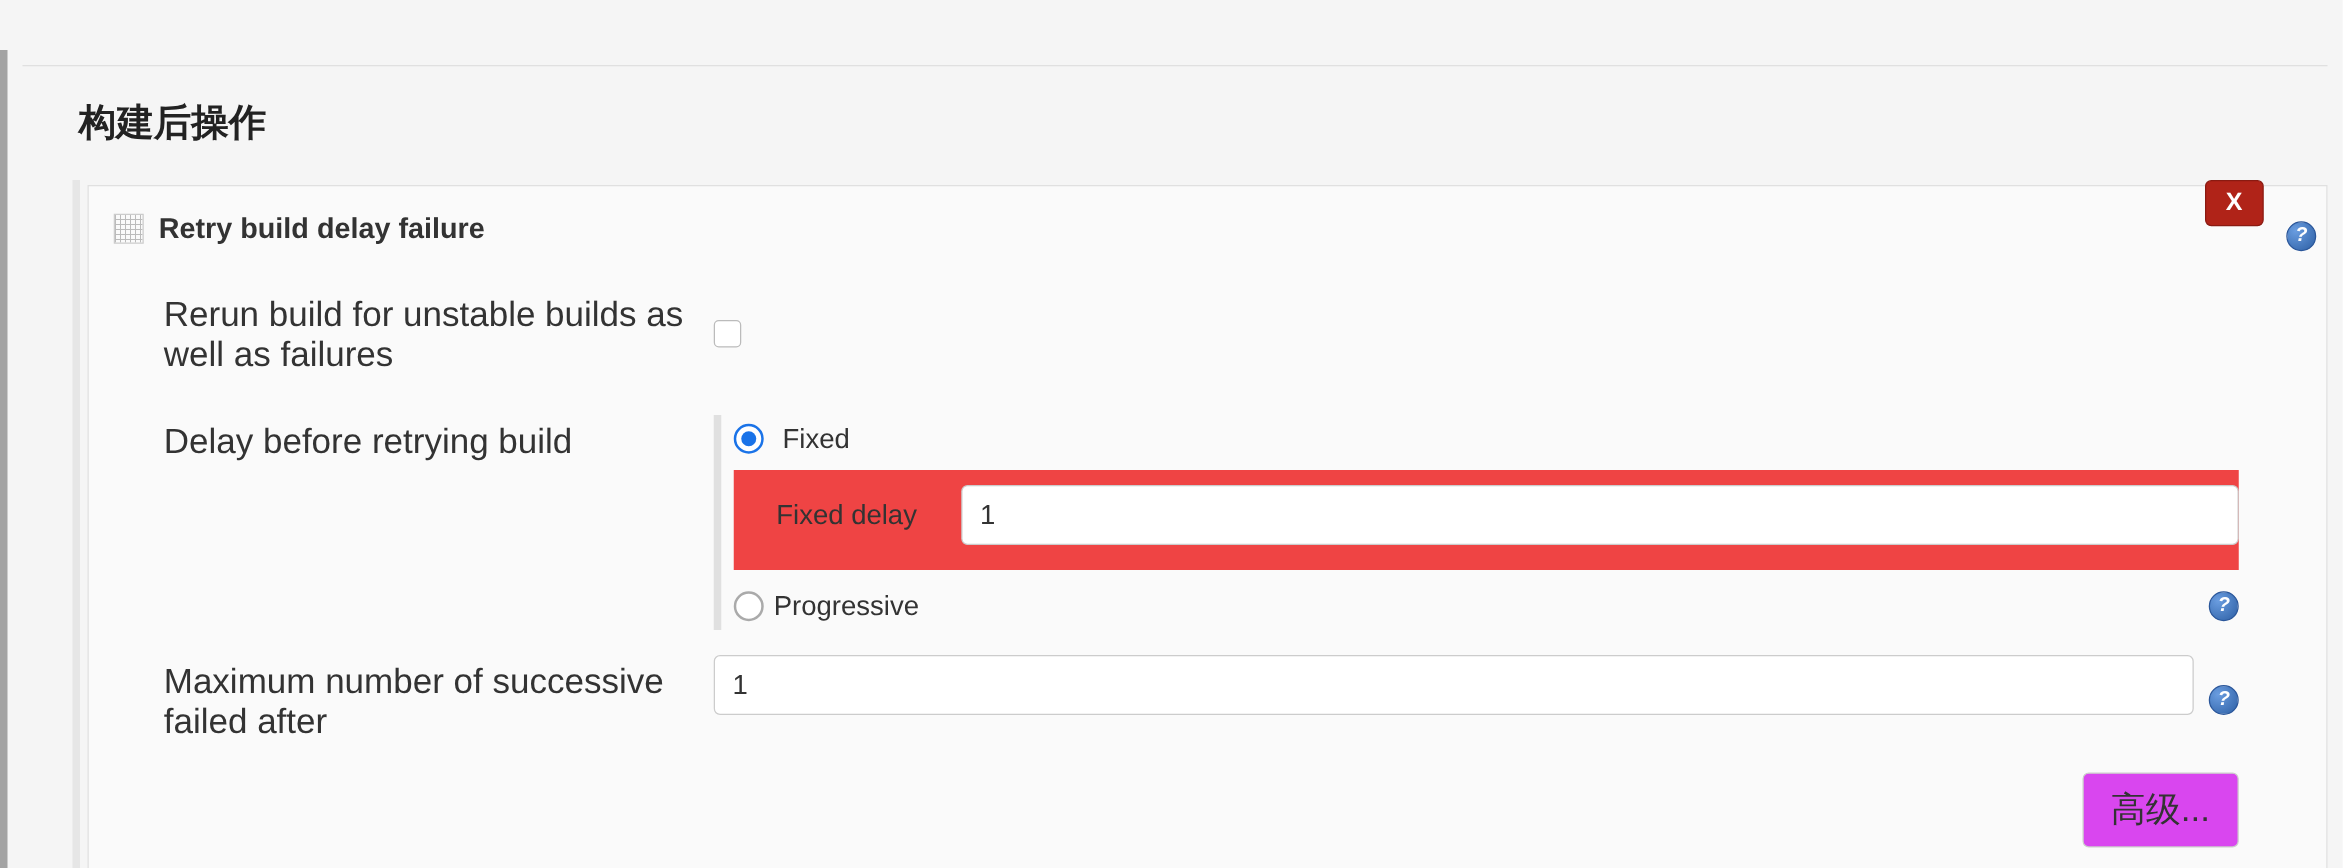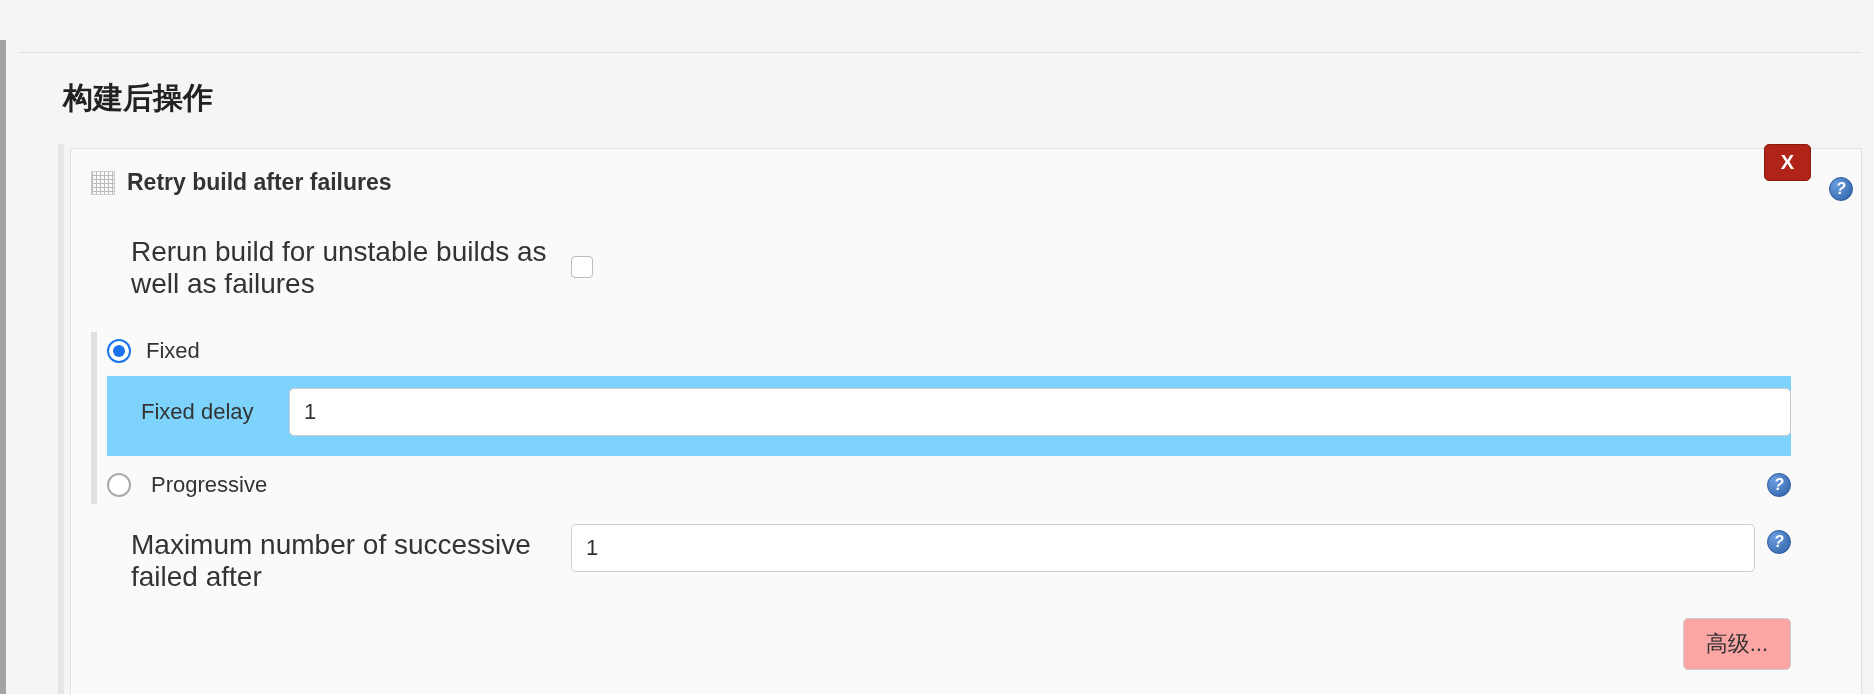--- a/index.html
+++ b/index.html
@@ -105,21 +105,21 @@
     .form-label-col {
       width: 480px;
       padding-left: 40px;
       padding-top: 5px;
       color: #333;
       font-size: 28px;
     }
     .form-control-col {
       flex: 1;
       display: flex;
-      align-items: flex-start;
+      align-items: flex-end;
       padding-right: 50px;
       position: relative;
     }
     .checkbox-input {
       width: 22px;
       height: 22px;
       border: 1px solid #bbb;
       border-radius: 4px;
       background: #fff;
       cursor: pointer;
@@ -164,21 +164,21 @@
     }
     .radio-label {
       font-size: 22px;
       color: #333;
     }
     .nested-field {
       display: flex;
       align-items: center;
       gap: 18px;
       padding: 12px 0 20px 34px;
-      background: #7dd3fc;
+      background: #ef4444;
       margin-top: 6px;
       margin-bottom: 10px;
     }
     .nested-label {
       font-size: 22px;
       color: #333;
       min-width: 130px;
     }
     .text-input {
       flex: 1;
@@ -198,33 +198,33 @@
     }
     .radio-row-with-help {
       display: flex;
       align-items: center;
       justify-content: space-between;
       padding: 6px 0;
     }
     .radio-row-left {
       display: flex;
       align-items: center;
-      gap: 20px;
+      gap: 8px;
     }
     .button-row {
       display: flex;
       justify-content: flex-end;
       padding: 15px 50px 0 0;
     }
     .advanced-button {
-      background: #fca5a5;
+      background: #d946ef;
       border: 1px solid #ccc;
       border-radius: 5px;
       padding: 10px 22px;
-      font-size: 22px;
+      font-size: 28px;
       color: #333;
       cursor: pointer;
     }
     .label-checkbox-row {
       display: flex;
       align-items: center;
       padding: 10px 0 22px 0;
     }
   </style>
 </head>
@@ -236,31 +236,32 @@
 
   <div class="config-block-outer">
     <div class="config-block">
 
       <button class="close-button">X</button>
 
       <span class="help-icon help-top">?</span>
 
       <div class="block-header">
         <div class="drag-handle"></div>
-        <span class="block-title">Retry build after failures</span>
+        <span class="block-title">Retry build delay failure</span>
       </div>
 
       <div class="label-checkbox-row">
         <div class="form-label-col">Rerun build for unstable builds as well as failures</div>
         <div class="form-control-col">
           <input type="checkbox" class="checkbox-input" style="">
         </div>
       </div>
 
       <div class="form-row">
+        <div class="form-label-col">Delay before retrying build</div>
         <div class="form-control-col">
           <div class="radio-group-wrap">
 
             <div class="radio-row">
               <input type="radio" name="delay" class="radio-input" checked="" style="">
               <span class="radio-label">Fixed</span>
             </div>
 
             <div class="nested-field">
               <span class="nested-label">Fixed delay</span>

